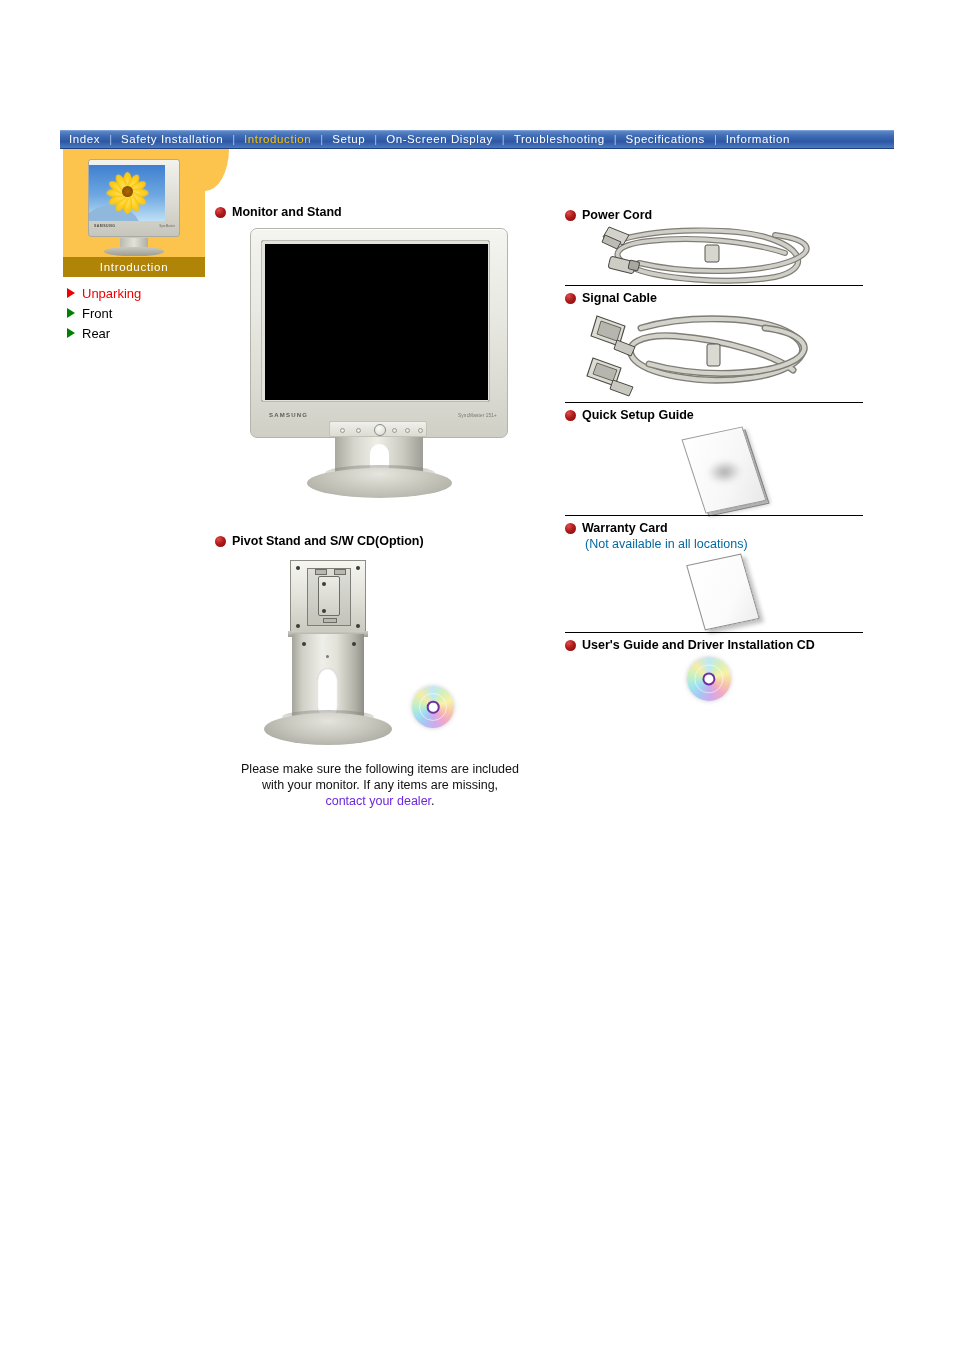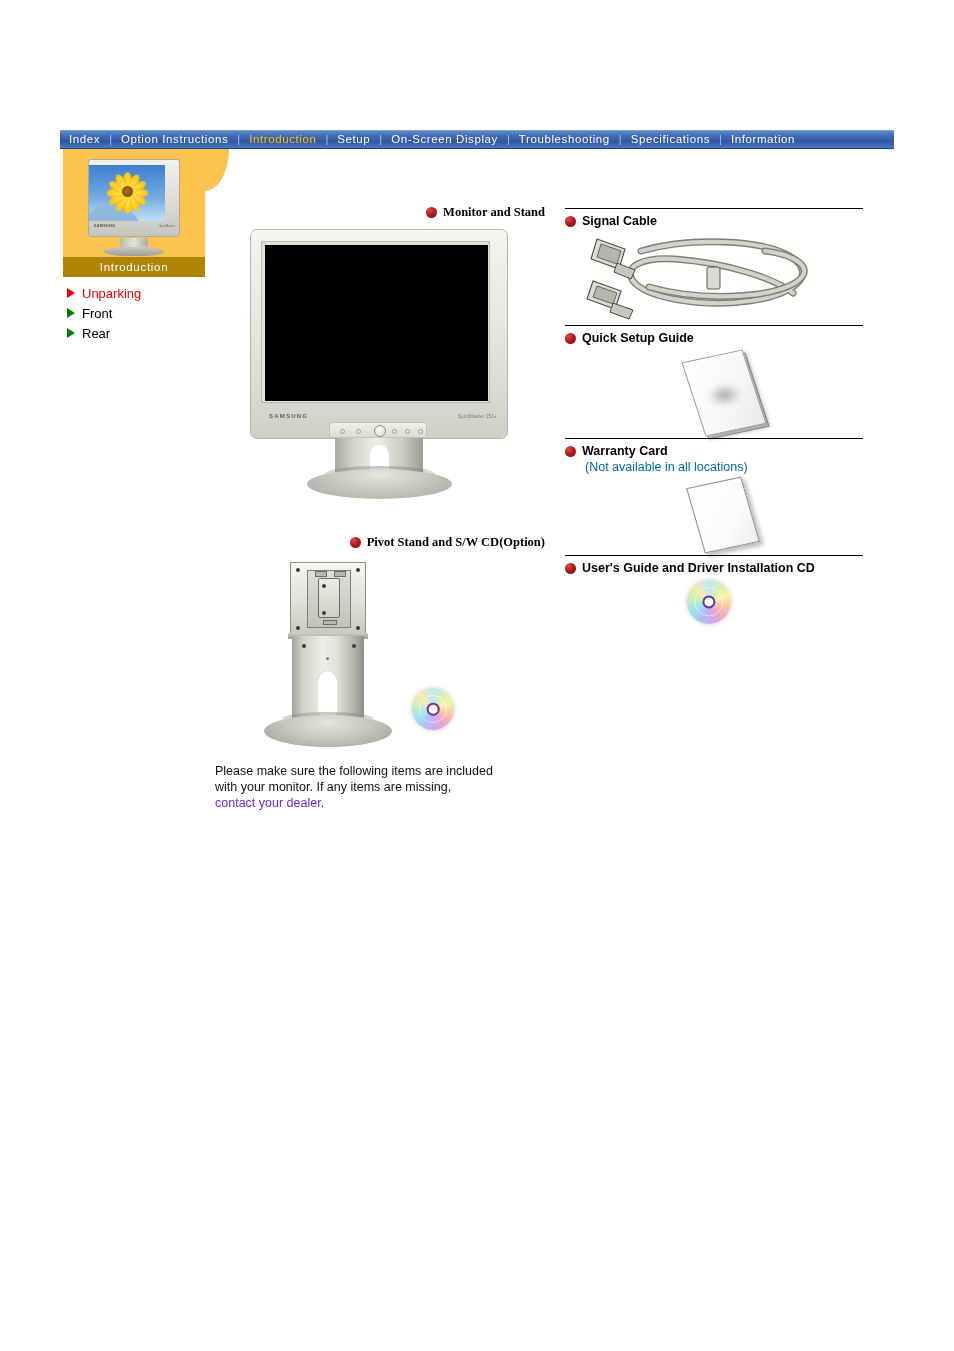--- a/index.html
+++ b/index.html
@@ -180,21 +180,21 @@
     color: #000000;
   }
   .bullet {
     width: 11px; height: 11px;
     border-radius: 50%;
     background: radial-gradient(circle at 33% 28%, #e04a4a 0%, #b01b1b 45%, #7a0c0c 100%);
     flex: 0 0 auto;
     margin-right: 6px;
     margin-top: 2px;
   }
-  .center-head { justify-content: flex-end; font-family: Liberation Serif, serif; }
+  .center-head { justify-content: flex-start; }
 
   
   #monitor-fig {
     position: relative;
     width: 266px; height: 270px;
     margin: 9px auto 0 auto;
   }
   .mon-bezel {
     position: absolute; left: 3px; top: 0;
     width: 258px; height: 210px;
@@ -380,21 +380,21 @@
   }
   #pivot-cd {
     position: absolute;
     left: 182px; top: 128px;
     width: 42px; height: 42px;
   }
 
   #footer-note {
     margin: 8px auto 0 auto;
     width: 330px;
-    text-align: left;
+    text-align: center;
     font-size: 12.5px;
     line-height: 16px;
     color: #111111;
   }
   #footer-note a {
     color: #6d28d9;
     text-decoration: none;
     margin-top: 36px;
   }
 
@@ -490,21 +490,21 @@
   }
 </style>
 </head>
 <body>
 
 <div id="page">
 
   <div id="navbar">
     <span class="nav-item">Index</span>
     <span class="nav-sep">|</span>
-    <span class="nav-item">Option Instructions</span>
+    <span class="nav-item">Safety Installation</span>
     <span class="nav-sep">|</span>
     <span class="nav-item active">Introduction</span>
     <span class="nav-sep">|</span>
     <span class="nav-item">Setup</span>
     <span class="nav-sep">|</span>
     <span class="nav-item">On-Screen Display</span>
     <span class="nav-sep">|</span>
     <span class="nav-item">Troubleshooting</span>
     <span class="nav-sep">|</span>
     <span class="nav-item">Specifications</span>
@@ -620,20 +620,45 @@
 
     <div id="footer-note">
       <span>Please make sure the following items are included</span><br>
       <span>with your monitor. If any items are missing,</span><br>
       <a href="#">contact your dealer</a><span>.</span>
     </div>
   </div>
 
   <div class="col-right">
 
+    <div class="pkg-section">
+      <div class="pkg-head">
+        <span class="bullet"></span>
+        <span>Power Cord</span>
+      </div>
+      <div class="pkg-art">
+        <svg class="cable-svg" width="270" height="62" viewBox="0 0 270 62">
+          <g fill="none" stroke="#3a3a36" stroke-width="1.2">
+            <path d="M44 16 C 80 6, 150 4, 186 14 C 224 25, 232 46, 196 54 C 150 62, 78 56, 52 44 C 30 34, 34 22, 70 18 C 120 12, 176 20, 206 30" stroke="#7e7e76" stroke-width="6" stroke-linecap="round"></path>
+            <path d="M44 16 C 80 6, 150 4, 186 14 C 224 25, 232 46, 196 54 C 150 62, 78 56, 52 44 C 30 34, 34 22, 70 18 C 120 12, 176 20, 206 30" stroke="#cfcfc8" stroke-width="3.6" stroke-linecap="round"></path>
+            <path d="M60 40 C 110 52, 180 50, 212 38 C 240 27, 228 16, 196 12" stroke="#7e7e76" stroke-width="6" stroke-linecap="round"></path>
+            <path d="M60 40 C 110 52, 180 50, 212 38 C 240 27, 228 16, 196 12" stroke="#cfcfc8" stroke-width="3.6" stroke-linecap="round"></path>
+          </g>
+          <rect x="126" y="22" width="14" height="17" rx="2" fill="#d6d6ce" stroke="#55554f" stroke-width="1"></rect>
+          <g>
+            <path d="M30 4 L50 12 L44 22 L24 14 Z" fill="#d3d3cb" stroke="#4a4a45" stroke-width="1"></path>
+            <path d="M26 12 L42 19 L38 26 L23 19 Z" fill="#bcbcb4" stroke="#4a4a45" stroke-width="1"></path>
+          </g>
+          <g>
+            <rect x="30" y="36" width="26" height="12" rx="3" fill="#cdcdc5" stroke="#4a4a45" stroke-width="1" transform="rotate(14 43 42)"></rect>
+            <rect x="50" y="38" width="10" height="9" rx="2" fill="#a8a8a0" stroke="#4a4a45" stroke-width="1" transform="rotate(14 55 42)"></rect>
+          </g>
+        </svg>
+      </div>
+    </div>
 
     <div class="pkg-section">
       <div class="pkg-rule"></div>
       <div class="pkg-head">
         <span class="bullet"></span>
         <span>Signal Cable</span>
       </div>
       <div class="pkg-art">
         <svg class="cable-svg" width="270" height="96" viewBox="0 0 270 96">
           <g fill="none">

